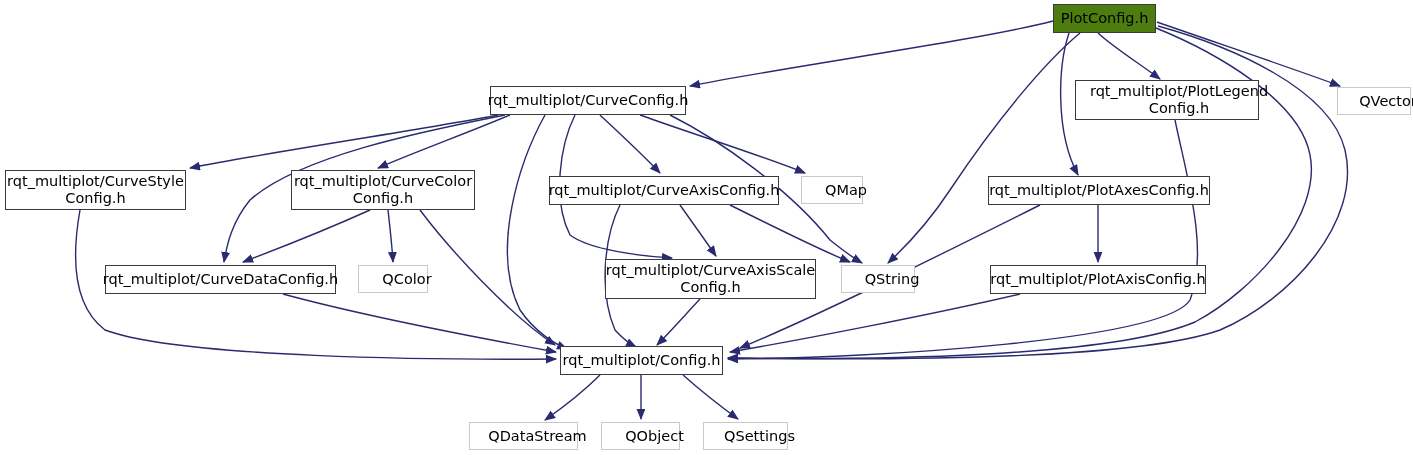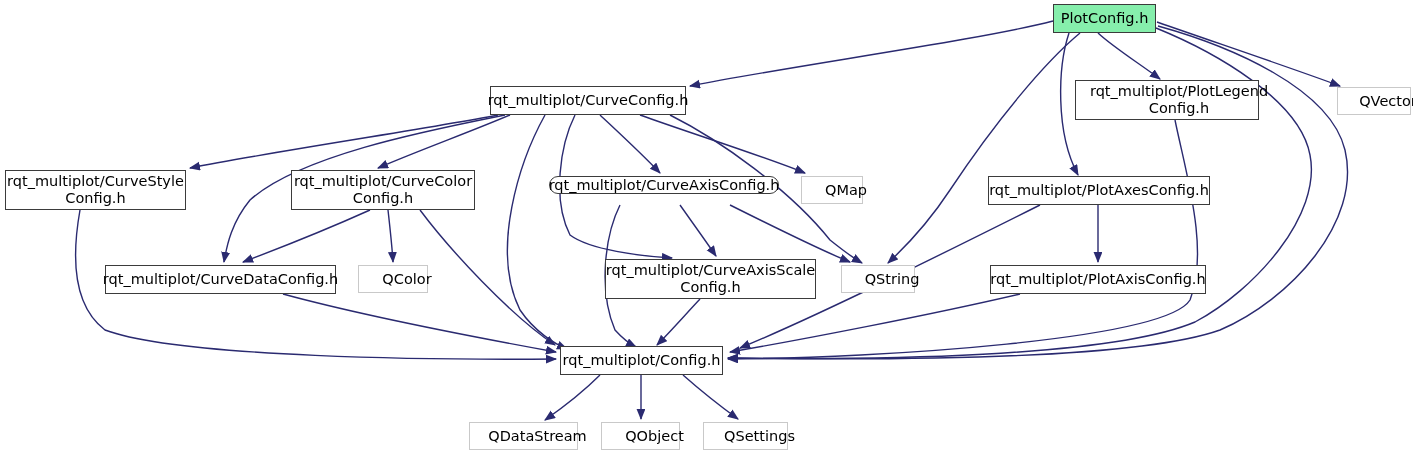--- a/index.html
+++ b/index.html
@@ -39,21 +39,21 @@
   }
   .node-box.internal {
     border: 1.3px solid #3b3b3b;
   }
   .node-box.external {
     border: 1.3px solid #c9c9c9;
     padding-left: 28px;
   }
   .node-box.current {
     border: 1.3px solid #3b3b3b;
-    background: #86efac;
+    background: #4d7c0f;
   }
   .node-label {
     display: block;
     padding: 0 3px;
   }
 </style>
 </head>
 <body>
 
 <div id="graph-root">
@@ -100,21 +100,21 @@
   <div id="node-layer">
       <div class="node-box current" style="left: 1053px; top: 4px; width: 103px; height: 29px;"><span class="node-label">PlotConfig.h</span></div>
       <div class="node-box internal" style="left: 490px; top: 86px; width: 196px; height: 29px; text-align: right;"><span class="node-label">rqt_multiplot/CurveConfig.h</span></div>
       <div class="node-box internal" style="left: 1075px; top: 80px; width: 184px; height: 40px; padding-left: 24px;"><span class="node-label">rqt_multiplot/PlotLegend
 Config.h</span></div>
       <div class="node-box external" style="left: 1337px; top: 87px; width: 74px; height: 28px;"><span class="node-label">QVector</span></div>
       <div class="node-box internal" style="left: 5px; top: 170px; width: 181px; height: 40px;"><span class="node-label">rqt_multiplot/CurveStyle
 Config.h</span></div>
       <div class="node-box internal" style="left: 291px; top: 170px; width: 184px; height: 40px;"><span class="node-label">rqt_multiplot/CurveColor
 Config.h</span></div>
-      <div class="node-box internal" style="left: 549px; top: 176px; width: 230px; height: 18px; border-radius: 11px;"><span class="node-label">rqt_multiplot/CurveAxisConfig.h</span></div>
+      <div class="node-box internal" style="left: 549px; top: 176px; width: 230px; height: 29px;"><span class="node-label">rqt_multiplot/CurveAxisConfig.h</span></div>
       <div class="node-box external" style="left: 801px; top: 176px; width: 62px; height: 28px; text-align: right;"><span class="node-label">QMap</span></div>
       <div class="node-box internal" style="left: 988px; top: 176px; width: 222px; height: 29px;"><span class="node-label">rqt_multiplot/PlotAxesConfig.h</span></div>
       <div class="node-box internal" style="left: 105px; top: 265px; width: 231px; height: 29px;"><span class="node-label">rqt_multiplot/CurveDataConfig.h</span></div>
       <div class="node-box external" style="left: 358px; top: 265px; width: 70px; height: 28px;"><span class="node-label">QColor</span></div>
       <div class="node-box internal" style="left: 605px; top: 259px; width: 211px; height: 40px;"><span class="node-label">rqt_multiplot/CurveAxisScale
 Config.h</span></div>
       <div class="node-box external" style="left: 841px; top: 265px; width: 74px; height: 28px;"><span class="node-label">QString</span></div>
       <div class="node-box internal" style="left: 990px; top: 265px; width: 216px; height: 29px;"><span class="node-label">rqt_multiplot/PlotAxisConfig.h</span></div>
       <div class="node-box internal" style="left: 560px; top: 346px; width: 163px; height: 29px;"><span class="node-label">rqt_multiplot/Config.h</span></div>
       <div class="node-box external" style="left: 469px; top: 422px; width: 109px; height: 28px;"><span class="node-label">QDataStream</span></div>

